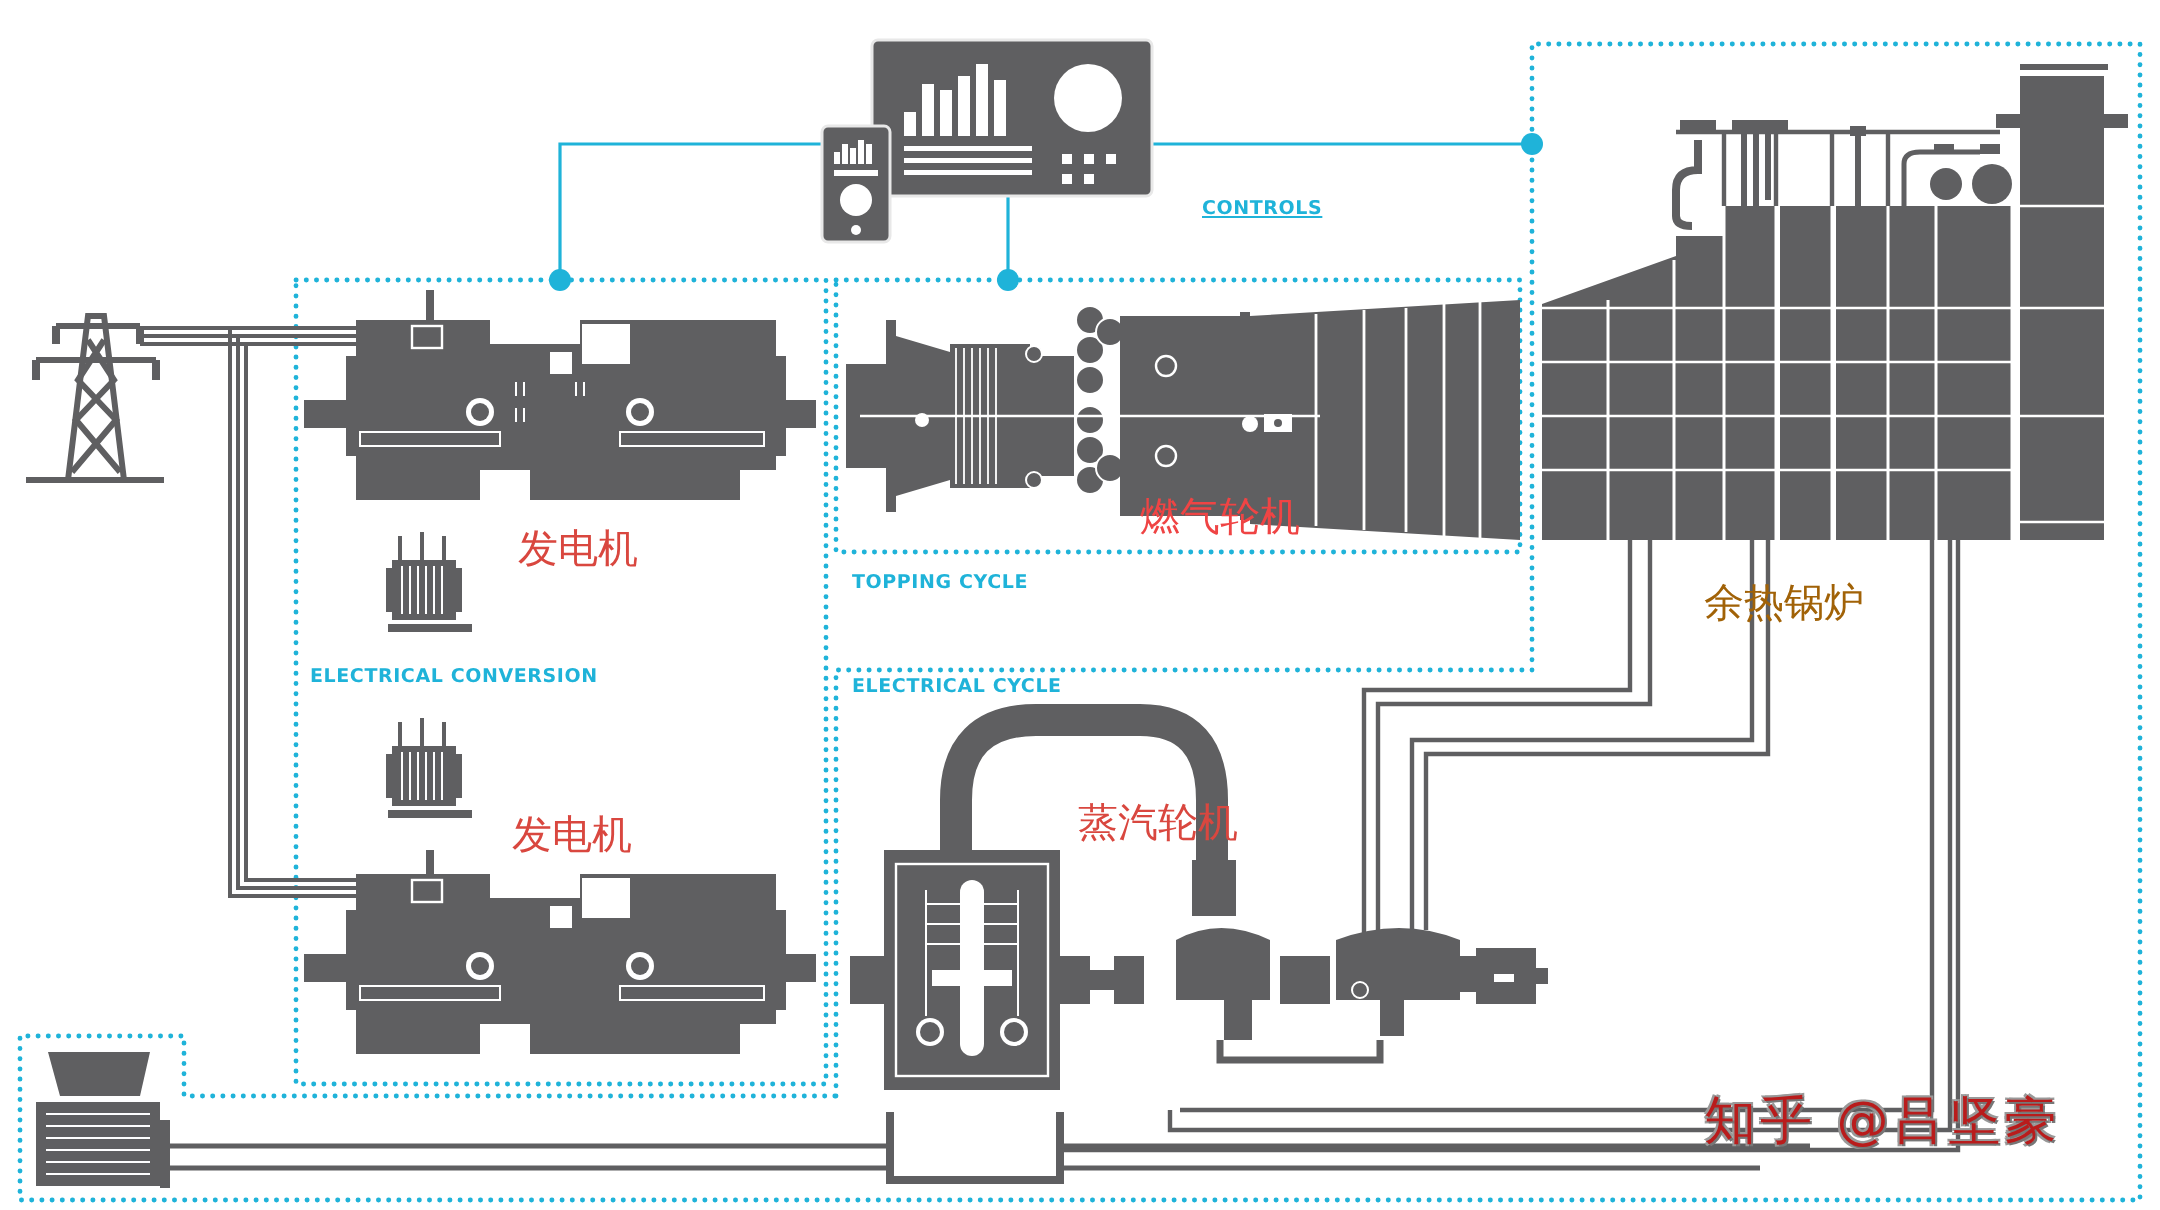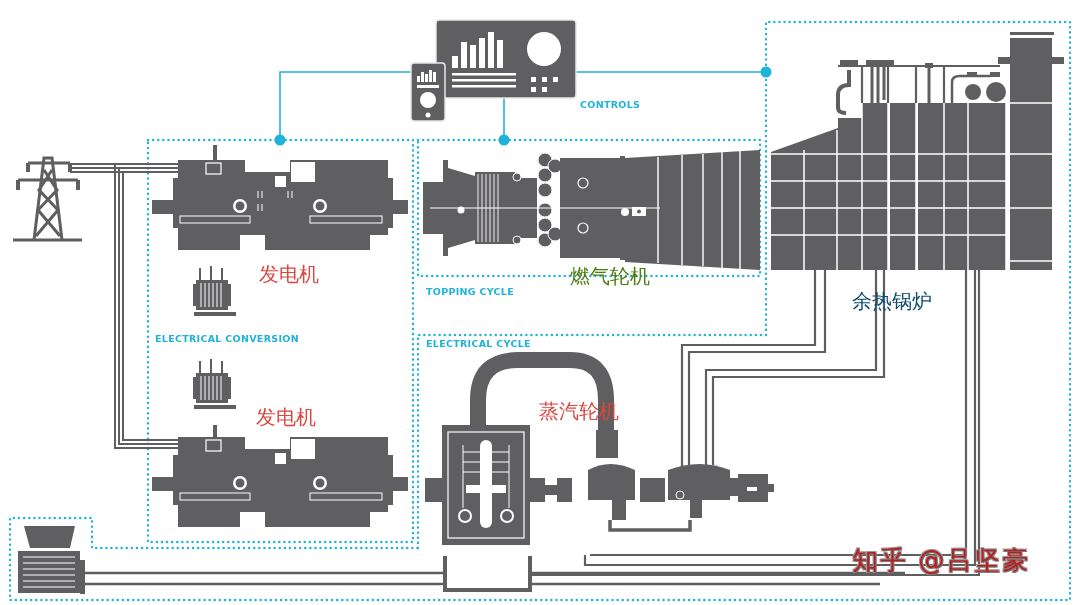--- a/index.html
+++ b/index.html
@@ -247,24 +247,24 @@
   <g>
     <path class="m" d="M24,526 H75 L70,548 H30 Z"></path>
     <rect x="18" y="551" width="62" height="42" class="m"></rect>
     <path d="M23,557 H75 M23,563 H75 M23,569 H75 M23,575 H75 M23,581 H75 M23,587 H75" stroke="#fff" stroke-width="1"></path>
     <rect x="80" y="560" width="5" height="34" class="m"></rect>
     <path d="M85,573 H445 M85,584 H445" stroke="#5f5f61" stroke-width="2.5"></path>
     <path d="M530,573 H905 M530,584 H880" stroke="#5f5f61" stroke-width="2.5"></path>
   </g>
 </svg>
 
-<div class="lbl" style="left:580px;top:99px;color:#1fb3d9;">CONTROLS</div>
+<div class="lbl" style="left:601px;top:99px;color:#1fb3d9;text-decoration:underline;">CONTROLS</div>
 <div class="lbl" style="left:155px;top:333px;color:#1fb3d9;">ELECTRICAL CONVERSION</div>
 <div class="lbl" style="left:426px;top:258px;color:#1fb3d9;margin-top:28px;">TOPPING CYCLE</div>
 <div class="lbl" style="left:426px;top:338px;color:#1fb3d9;">ELECTRICAL CYCLE</div>
 
 <div class="cn" style="left:259px;top:261px;color:#d9473f;">发电机</div>
 <div class="cn" style="left:256px;top:404px;color:#d9473f;">发电机</div>
-<div class="cn" style="left:570px;top:263px;color:#4d7c0f;">燃气轮机</div>
-<div class="cn" style="left:852px;top:288px;color:#0c4a6e;">余热锅炉</div>
+<div class="cn" style="left:570px;top:245px;color:#ef4444;">燃气轮机</div>
+<div class="cn" style="left:852px;top:288px;color:#a16207;">余热锅炉</div>
 <div class="cn" style="left:512px;top:398px;color:#d9473f;margin-left:27px;">蒸汽轮机</div>
 
 <div class="wm" style="left:852px;top:543px;">知乎 @吕坚豪</div>
 
 </body></html>

